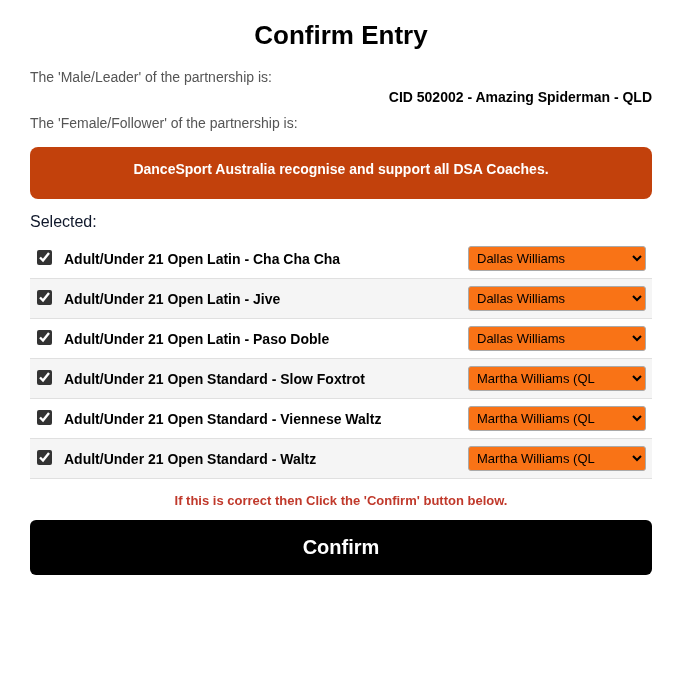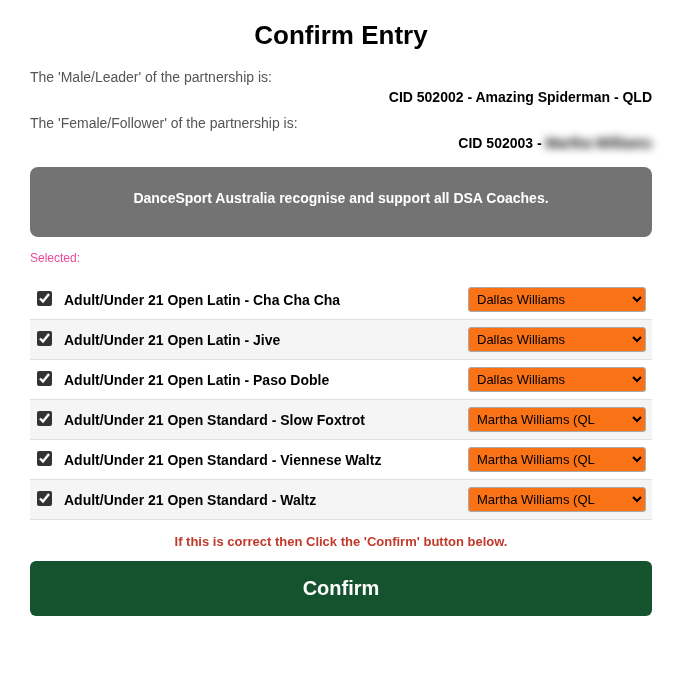--- a/index.html
+++ b/index.html
@@ -28,40 +28,40 @@
       color: #555;
       margin-bottom: 4px;
     }
     .partnership-id {
       font-weight: bold;
       text-align: right;
       margin-bottom: 10px;
       color: #000;
     }
     .notice-box {
-      background: #737373;
+      background: #c2410c;
       border-radius: 8px;
-      padding: 23px 18px;
+      padding: 14px 18px;
       margin: 16px 0 14px 0;
       color: #fff;
       text-align: center;
     }
     .notice-box .notice-title {
       font-weight: bold;
       margin-bottom: 8px;
       font-size: 14px;
     }
     .notice-box .notice-body {
       font-size: 13px;
       line-height: 1.5;
     }
     .selected-label {
-      margin-bottom: 15px;
-      color: #ec4899;
-      font-size: 12px;
+      margin-bottom: 8px;
+      color: #0f172a;
+      font-size: 16px;
     }
     .events-table {
       width: 100%;
       border-collapse: collapse;
     }
     .events-table tr {
       border-bottom: 1px solid #e0e0e0;
     }
     .events-table tr:nth-child(even) {
       background: #f5f5f5;
@@ -105,21 +105,21 @@
       color: #c0392b;
       font-size: 13px;
     }
     .confirm-instruction span {
       font-weight: bold;
     }
     .confirm-btn {
       display: block;
       width: 100%;
       padding: 16px;
-      background: #14532d;
+      background: #000000;
       color: #fff;
       font-size: 20px;
       font-weight: bold;
       border: none;
       border-radius: 6px;
       cursor: pointer;
       text-align: center;
     }
     .blurred-name {
       filter: blur(4px);
@@ -132,23 +132,20 @@
 <div class="page-container">
   <h1 class="page-title">Confirm Entry</h1>
 
   <div class="partnership-info">
     <p>The 'Male/Leader' of the partnership is:</p>
     <div class="partnership-id">CID 502002 - Amazing Spiderman - QLD</div>
   </div>
 
   <div class="partnership-info">
     <p>The 'Female/Follower' of the partnership is:</p>
-    <div class="partnership-id">
-      CID 502003 - <span class="blurred-name">Martha Williams</span>
-    </div>
   </div>
 
   <div class="notice-box">
     <div class="notice-title">DanceSport Australia recognise and support all DSA Coaches.</div>
   </div>
 
   <div class="selected-label">Selected:</div>
 
   <table class="events-table">
     <tbody id="events-tbody">

